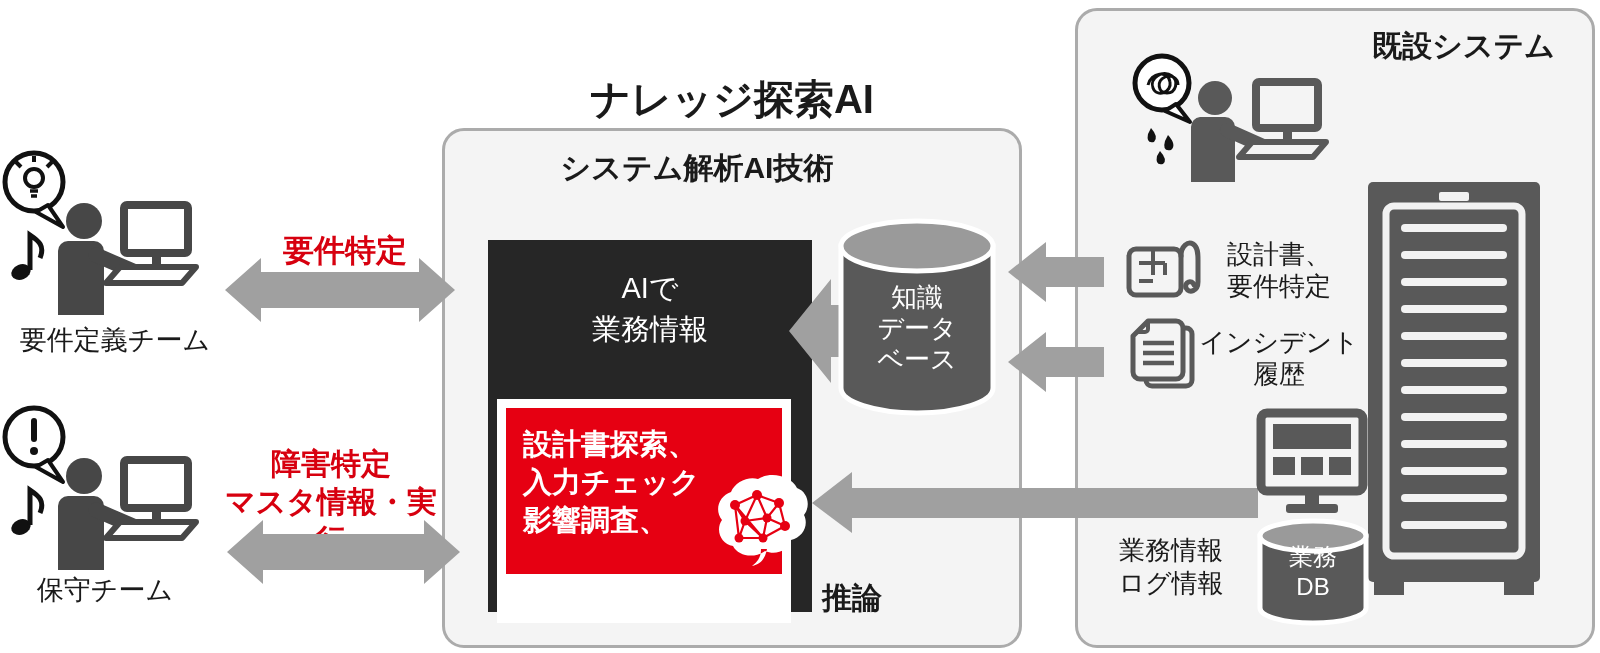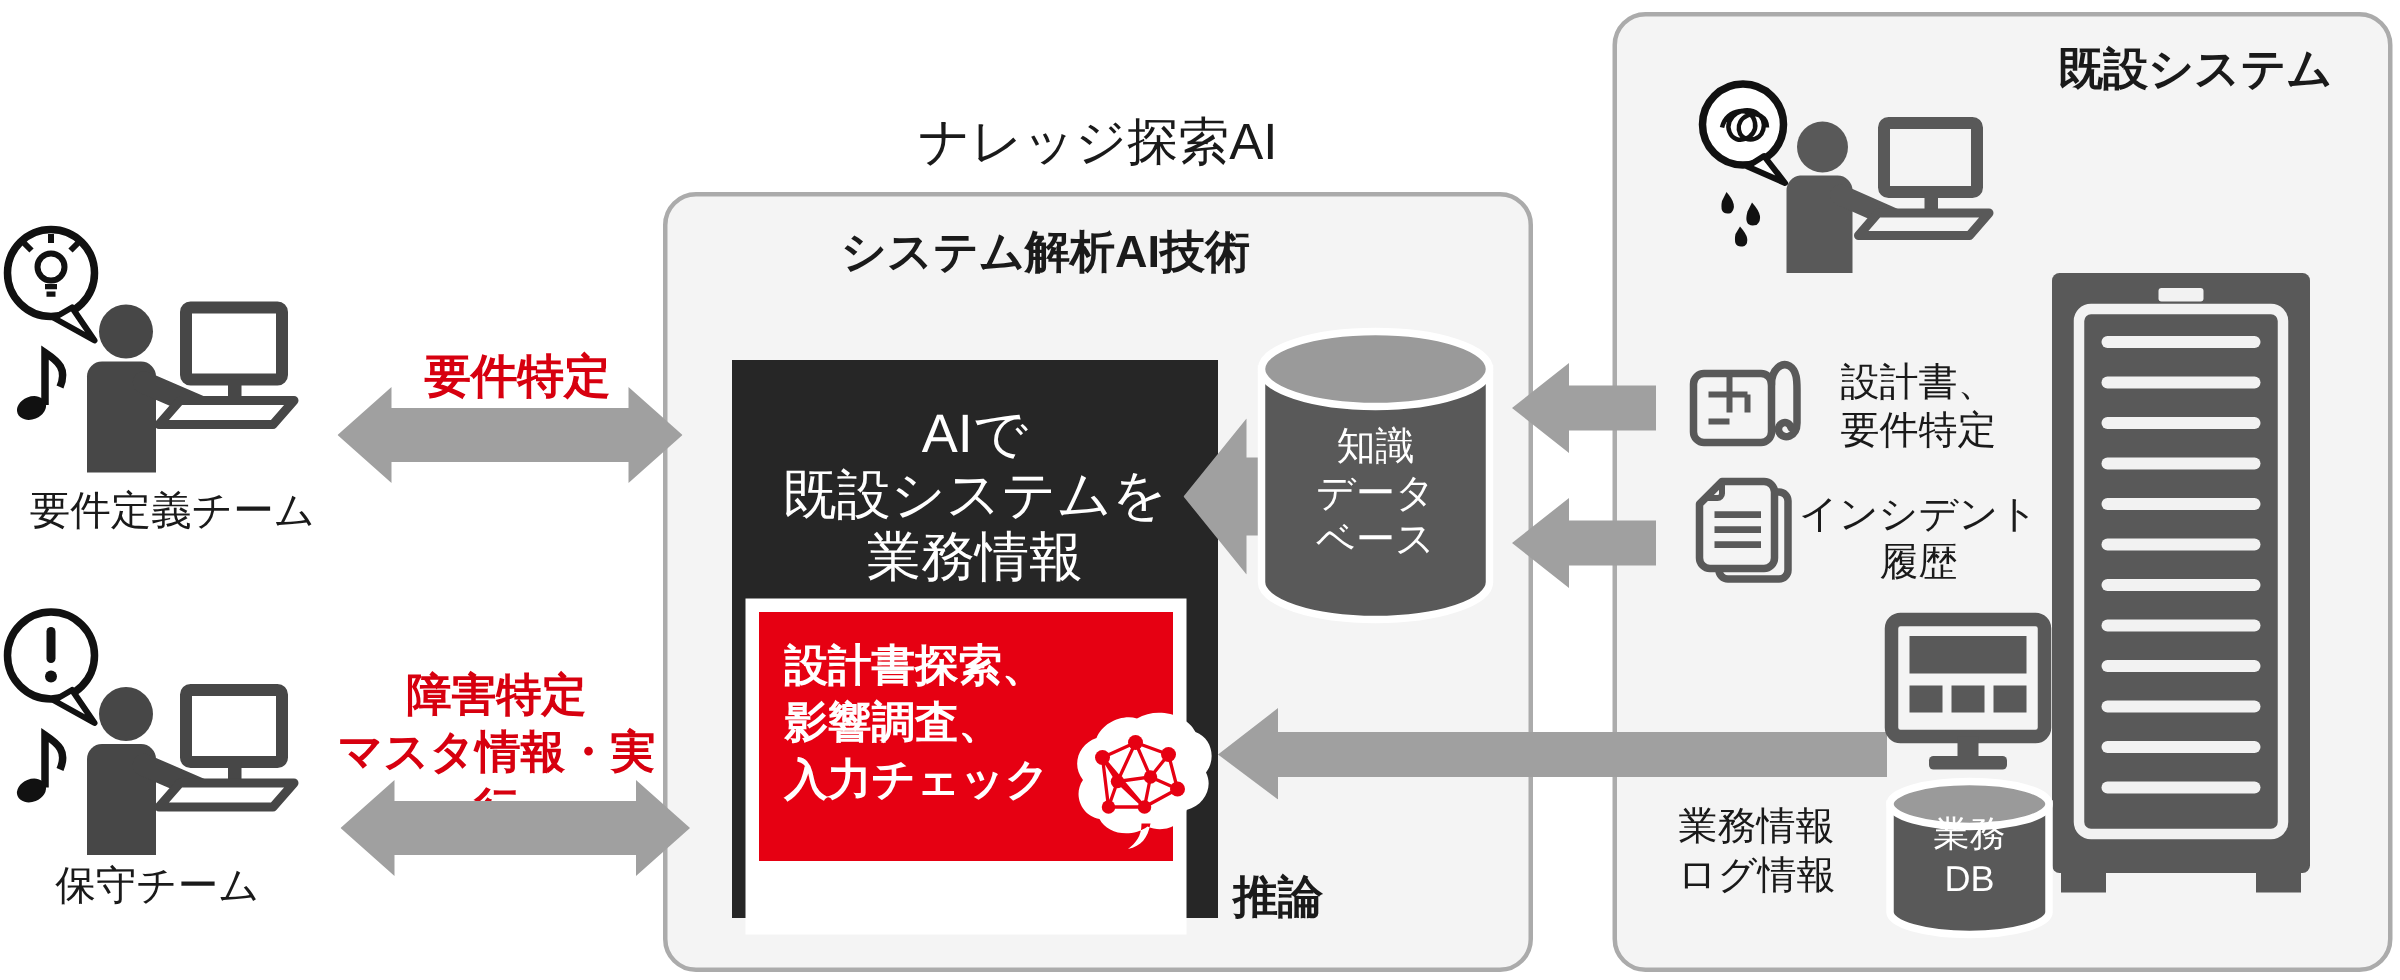--- a/index.html
+++ b/index.html
@@ -1,27 +1,27 @@
 <!DOCTYPE html>
 <html><head>
 <meta charset="utf-8">
 <style>
   html,body{margin:0;padding:0;background:#fff;}
   body{font-family:"Liberation Sans","DejaVu Sans",sans-serif;color:#1a1a1a;}
   .canvas{position:relative;width:1600px;height:653px;background:#fff;overflow:hidden;}
   .abs{position:absolute;}
   .panel{position:absolute;background:#f4f4f4;border:3px solid #ababab;border-radius:22px;box-sizing:border-box;z-index:1;}
   .ctr{text-align:center;}
-  .title{font-weight:normal;font-size:34px;z-index:2;}
+  .title{font-weight:bold;font-size:40px;z-index:2;}
   .subtitle{font-weight:bold;font-size:30px;z-index:2;}
   .panel-title{font-weight:bold;font-size:30px;z-index:2;}
   .actor-label{font-size:27px;z-index:2;}
   .flow-label{color:#d7000f;font-weight:bold;z-index:2;margin-top:20px;}
   .black-box{position:absolute;left:488px;top:240px;width:324px;height:372px;background:#262626;z-index:2;}
-  .black-line{color:#fff;font-size:36px;line-height:41px;text-align:center;}
+  .black-line{color:#fff;font-size:29px;line-height:41px;text-align:center;}
   .red-outer{position:absolute;left:497px;top:399px;width:294px;height:224px;background:#fff;z-index:3;}
   .red-inner{position:absolute;left:9px;top:9px;width:276px;height:166px;background:#e60012;}
   .red-line{color:#fff;font-size:29px;font-weight:bold;line-height:38px;text-align:left;padding-left:17px;}
   .cap{font-size:26px;line-height:32px;z-index:2;}
   .cyl-text{color:#fff;font-size:26px;line-height:31px;z-index:5;}
   .arrow{z-index:4;}
   svg{display:block;}
 </style>
 </head>
 <body>
@@ -89,31 +89,30 @@
     <polygon points="0,33 36,1 36,15 197,15 197,1 233,33 197,65 197,51 36,51 36,65" fill="#a0a0a0"></polygon>
   </svg>
 
   <div class="abs title ctr" style="left:442px;top:72px;width:580px">ナレッジ探索AI</div>
   <div class="panel" style="left:442px;top:128px;width:580px;height:520px"></div>
   <div class="abs subtitle ctr" style="left:442px;top:148px;width:510px">システム解析AI技術</div>
 
   <div class="black-box">
     <div style="padding-top:28px">
       <div class="black-line">AIで</div>
-      <div class="black-line">既設システムを</div>
       <div class="black-line">業務情報</div>
     </div>
   </div>
 
   <div class="red-outer">
     <div class="red-inner">
       <div style="padding-top:17px">
         <div class="red-line">設計書探索、</div>
+        <div class="red-line">入力チェック</div>
         <div class="red-line">影響調査、</div>
-        <div class="red-line">入力チェック</div>
       </div>
     </div>
   </div>
 
   <svg class="abs" style="left:704px;top:474px;z-index:4" width="108" height="94" viewBox="0 0 108 94">
     <path d="M54 5 c13 -8 33 -3 39 9 c11 4 14 18 7 27 c5 10 -1 22 -13 25 c-2 10 -15 16 -26 11 c-11 8 -27 5 -32 -5 c-12 -2 -18 -16 -11 -26 c-8 -10 -3 -24 9 -28 c4 -10 17 -16 27 -13 z M57 75 c0 9 -4 13 -9 17 c9 -2 13 -7 15 -17 z" fill="#fff"></path>
     <g stroke="#e60012" stroke-width="2.2" fill="none">
       <path d="M31 31 L53 21 L75 29 M31 31 L41 47 L53 21 M41 47 L63 44 L75 29 M63 44 L81 52 M41 47 L35 64 L59 64 L63 44 M59 64 L81 52 M31 31 L35 64 M53 21 L63 44 M31 31 L59 64 M75 29 L81 52 M41 47 L59 64"></path>
     </g>
     <g fill="#e60012">

